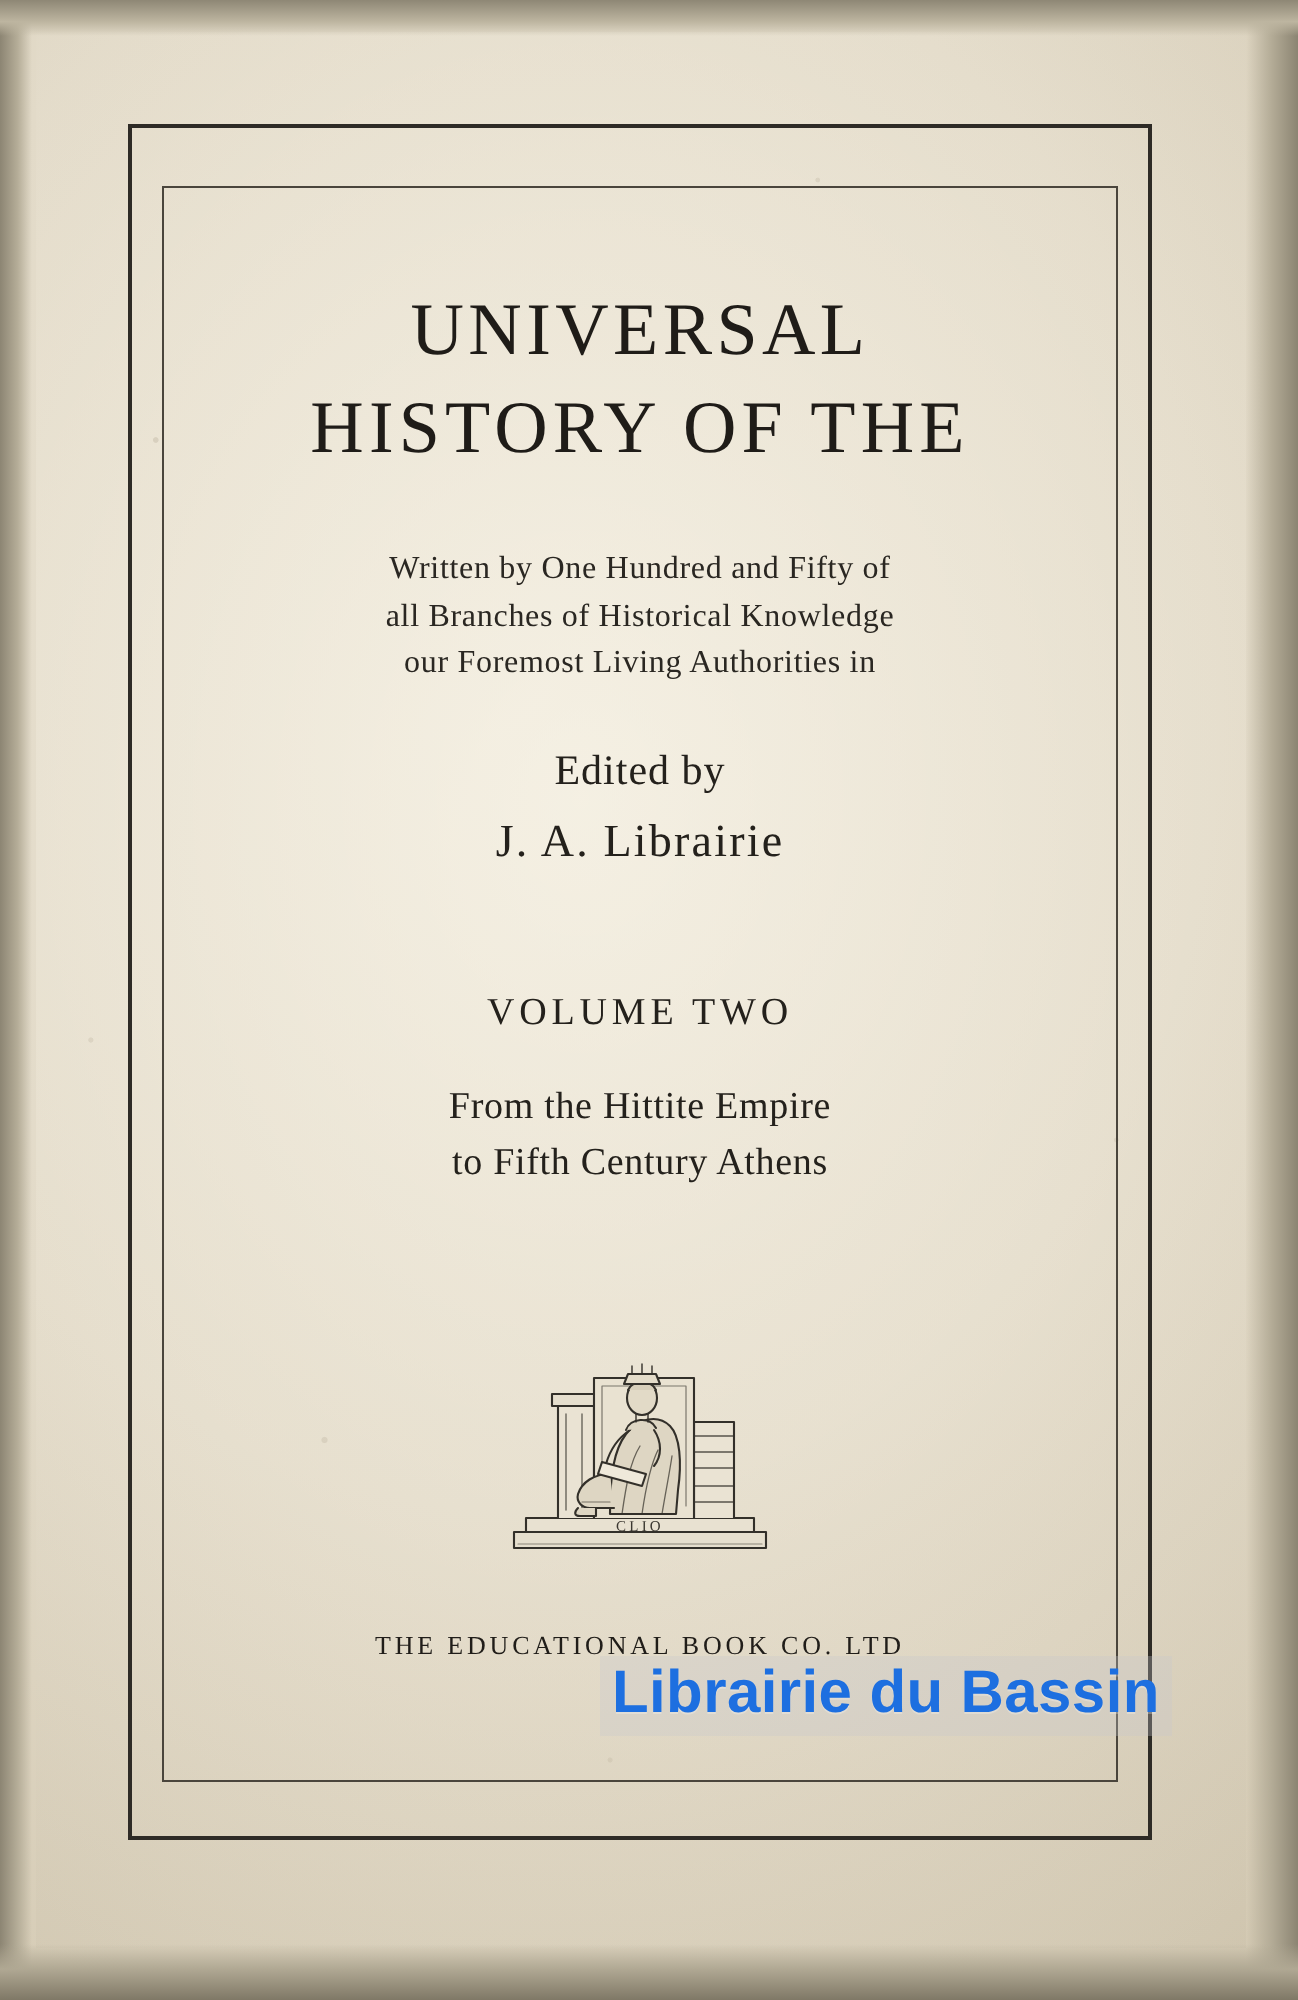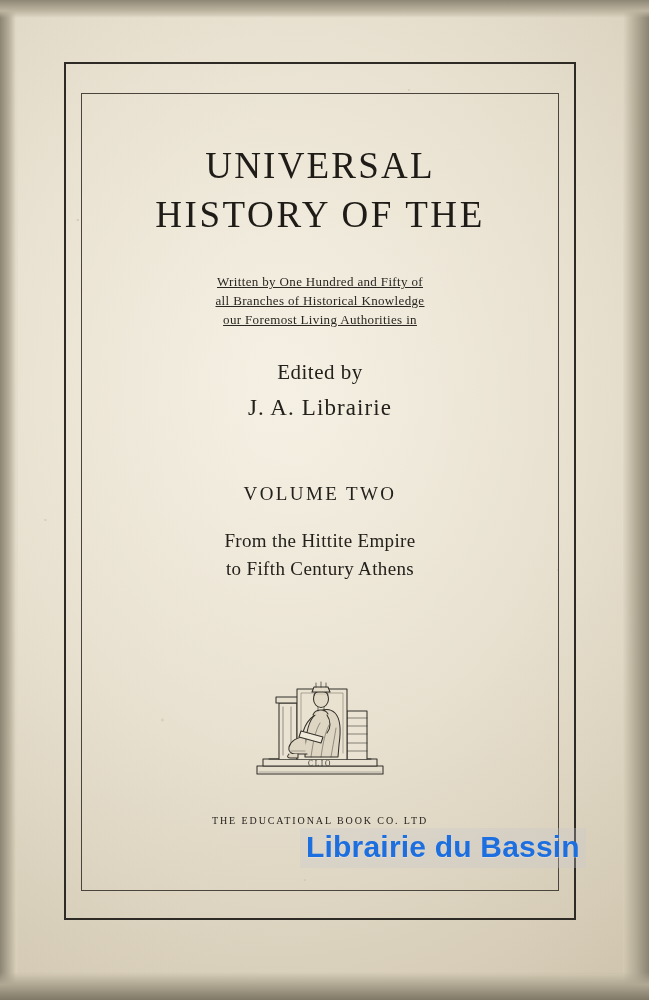--- a/index.html
+++ b/index.html
@@ -91,25 +91,24 @@
     line-height: 1.33;
     font-weight: normal;
     color: #1f1c18;
   }
   .main-title .ln { display: block; white-space: nowrap; }
   .main-title .ln2 { letter-spacing: 2.6px; }
 
   .subtitle {
     margin: 34px auto 0 auto;
     width: 330px;
-    font-size: 13px;
+    font-size: 16px;
     line-height: 1.45;
     letter-spacing: 0.35px;
     color: #2a2722;
-    text-decoration: underline;
   }
   .subtitle .ln { display: block; }
 
   .edited-by {
     margin: 30px 0 0 0;
     font-size: 21px;
     letter-spacing: 0.5px;
   }
   .editor-name {
     margin: 10px 0 0 0;
@@ -145,21 +144,21 @@
     transform: translateX(-50%);
     width: 170px;
     height: 160px;
   }
   .device svg { display: block; }
 
   .imprint {
     position: absolute;
     left: 0; right: 0;
     top: 722px;
-    font-size: 10px;
+    font-size: 13px;
     letter-spacing: 1.9px;
     color: #201d19;
   }
 
   
   .watermark {
     position: absolute;
     left: 300px;
     top: 828px;
     font-family: "Liberation Sans", sans-serif;

